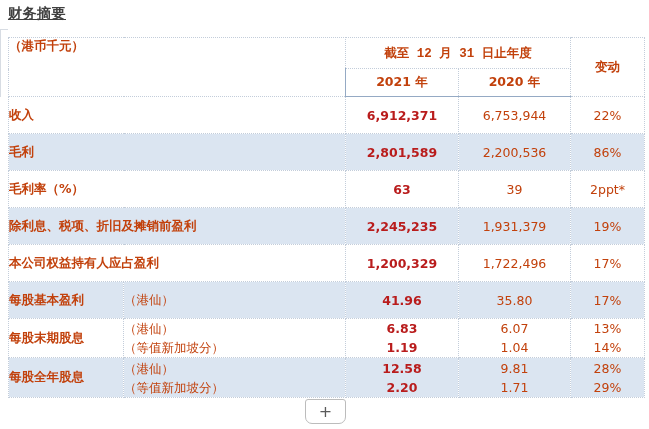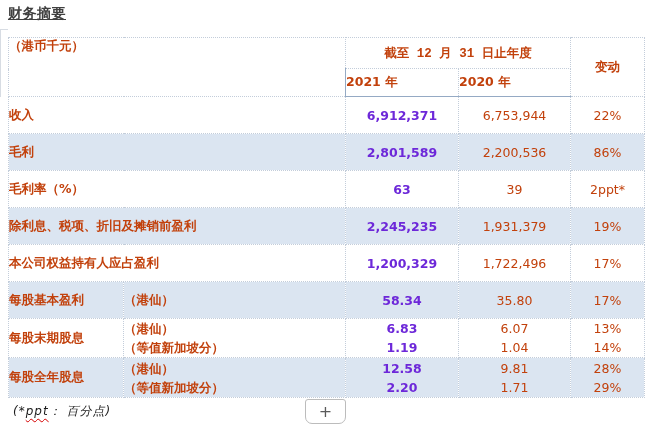--- a/index.html
+++ b/index.html
@@ -71,48 +71,48 @@
   }
   td.cell-change-h {
     text-align: center;
     vertical-align: middle;
     font-weight: bold;
     font-size: 13px;
     border-left: 1px solid #95aac4;
     border-bottom: 1px solid #95aac4;
   }
   tr.h2 td {
-    text-align: left;
+    text-align: center;
     vertical-align: middle;
     font-weight: bold;
     font-size: 12.5px;
     border-bottom: 1px solid #95aac4;
   }
   tr.h2 td.y21h { border-left: 1px solid #95aac4; }
   tr.shaded td { background: #dbe5f1; }
   td.lbl {
     font-weight: bold;
     font-size: 13px;
     text-align: left;
     vertical-align: middle;
     padding-left: 4px;
   }
   td.sub {
-    font-weight: bold;
+    font-weight: normal;
     font-size: 11px;
     text-align: left;
     vertical-align: middle;
     padding-left: 5px;
   }
   td.v {
     text-align: center;
     vertical-align: middle;
     font-size: 12.5px;
   }
-  td.v.b { font-weight: bold; color: #6d28d9; }
+  td.v.b { font-weight: bold; color: #b91c1c; }
   .line { line-height: 19px; }
   .footnote {
     position: absolute;
     left: 13px;
     top: 403px;
     font-style: italic;
     font-size: 12px;
     color: #1a1a1a;
     letter-spacing: 1px;
   }
@@ -203,21 +203,21 @@
     <tr class="r">
       <td class="lbl" colspan="2">本公司权益持有人应占盈利</td>
       <td class="v b">1,200,329</td>
       <td class="v">1,722,496</td>
       <td class="v">17%</td>
     </tr>
 
     <tr class="r shaded">
       <td class="lbl">每股基本盈利</td>
       <td class="sub">（港仙）</td>
-      <td class="v b">58.34</td>
+      <td class="v b">41.96</td>
       <td class="v">35.80</td>
       <td class="v">17%</td>
     </tr>
 
     <tr class="r2a">
       <td class="lbl">每股末期股息</td>
       <td class="sub">
         <div class="line">（港仙）</div>
         <div class="line">（等值新加坡分）</div>
       </td>
@@ -250,19 +250,18 @@
         <div class="line">1.71</div>
       </td>
       <td class="v">
         <div class="line">28%</div>
         <div class="line">29%</div>
       </td>
     </tr>
   </tbody>
     </table>
 
-  <div class="footnote"><span>(*</span><span class="wavy">ppt</span><span>：  百分点)</span></div>
 
   <button class="add-btn">
       <span>+</span>
     </button>
 
 </div>
 
 </body></html>

